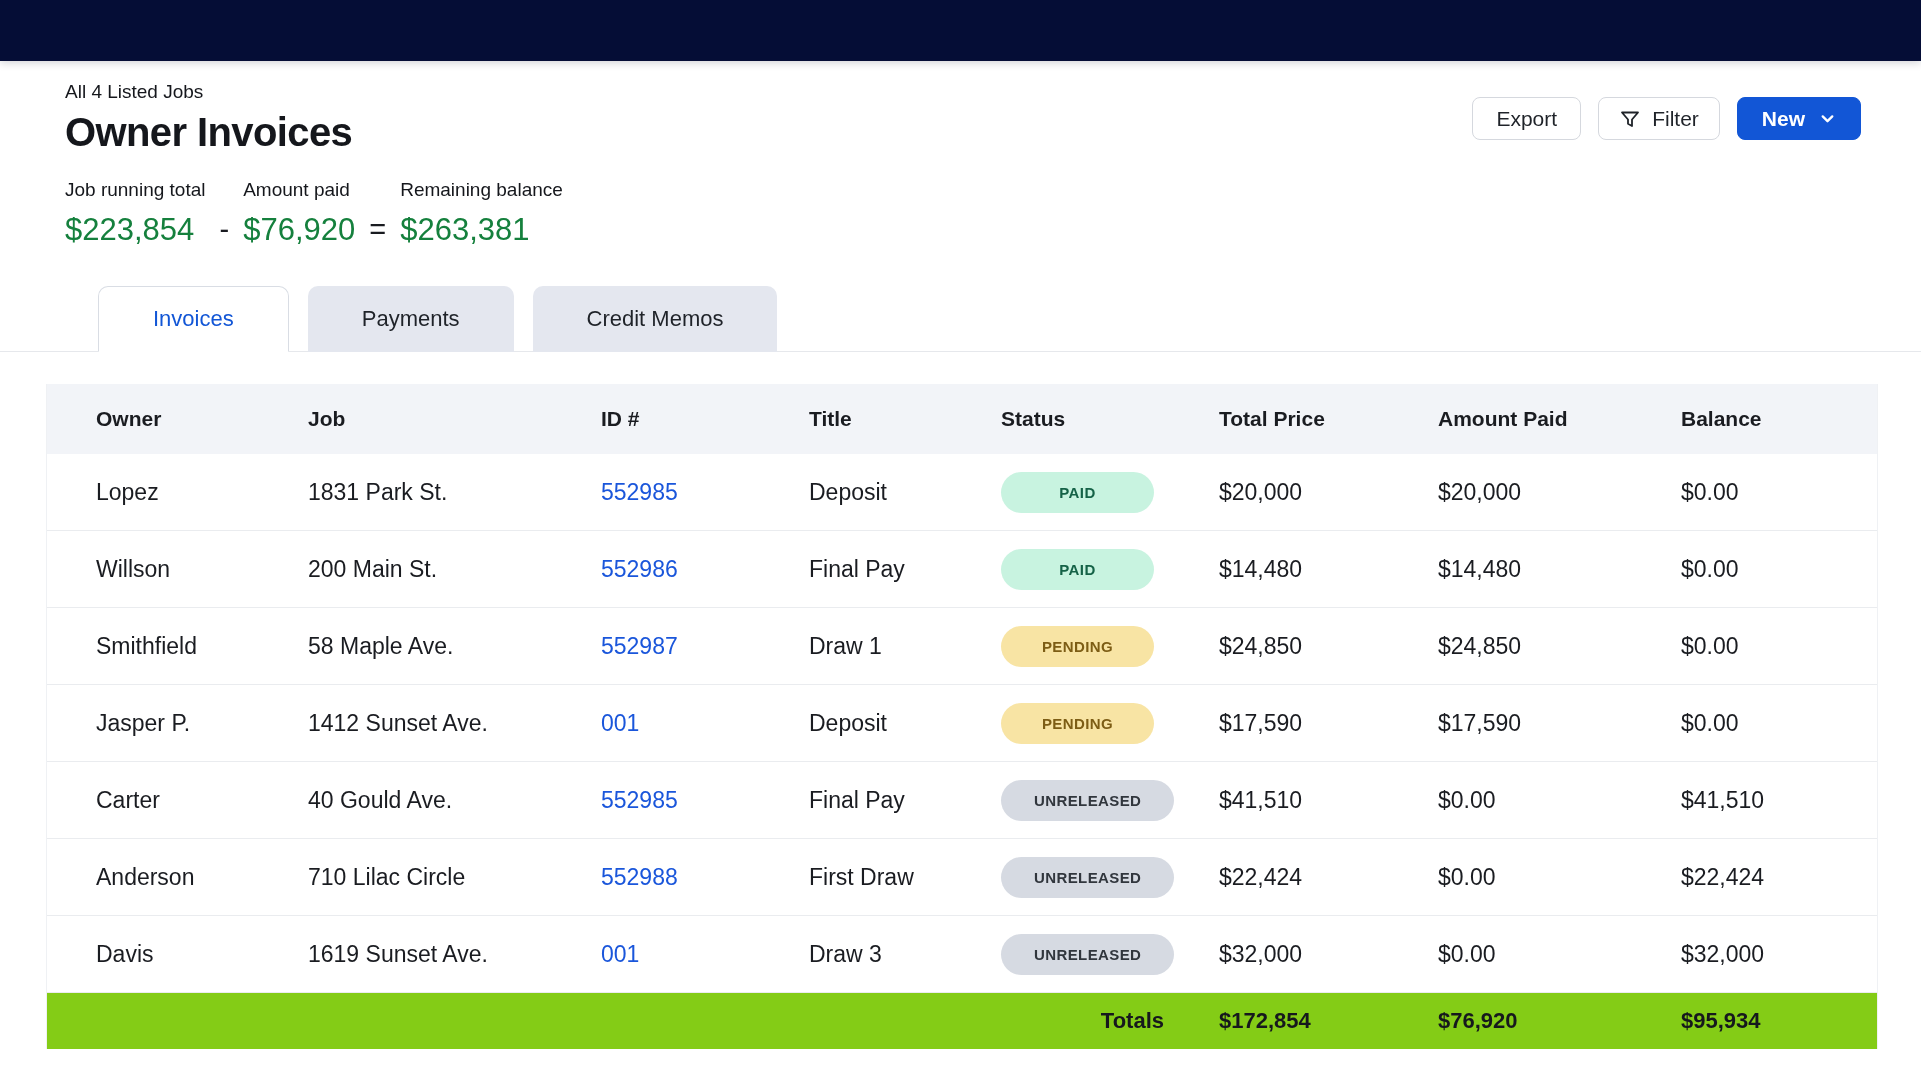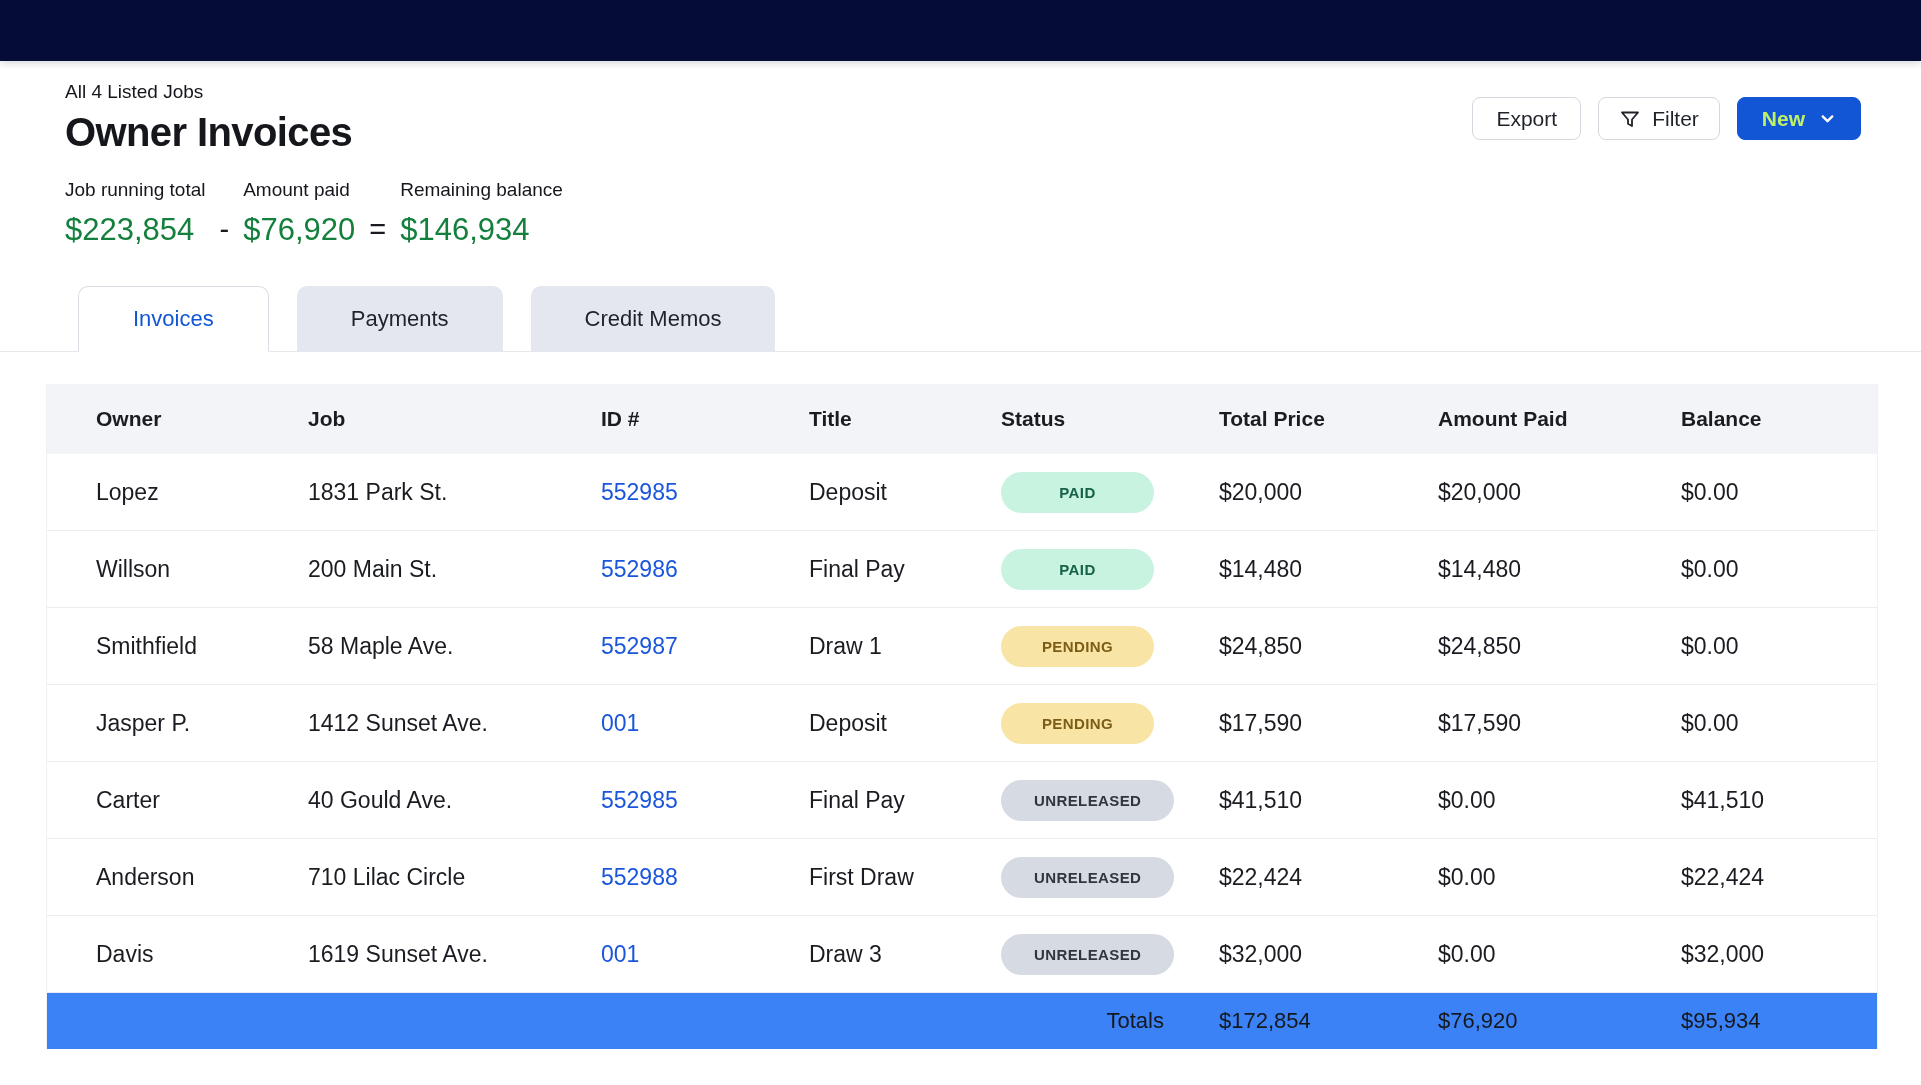--- a/index.html
+++ b/index.html
@@ -14,51 +14,51 @@
     padding: 20px 60px 0 65px; }
   .subtitle { font-size: 19px; font-weight: 500; color: #15171C; }
   .page-title { font-size: 40px; font-weight: 800; letter-spacing: -0.6px; color: #15171C; margin-top: 7px; }
   .header-actions { display: flex; gap: 17px; margin-top: 16px; }
   .btn { display: inline-flex; align-items: center; justify-content: center; gap: 11px;
     height: 43px; border-radius: 8px; border: 1px solid #D5D8DE; background: #fff;
     font-family: inherit; font-size: 21px; font-weight: 500; color: #1F2329; cursor: pointer; }
   .btn-export { padding: 0 23px; }
   .btn-filter { padding: 0 20px; }
   .btn-new { padding: 0 24px; gap: 14px; background: #1256D6; border-color: #1256D6;
-    color: #bef264; font-weight: 600; }
+    color: #ffffff; font-weight: 600; }
   .icon { display: inline-flex; align-items: center; }
 
   
   .summary { display: flex; align-items: flex-end; gap: 14px; padding: 24px 0 0 65px; }
   .summary-col .s-label { font-size: 19px; font-weight: 400; color: #15171C; margin-bottom: 11px; }
   .summary-col .s-value { font-size: 31px; font-weight: 400; color: #15803d; }
   .summary-op { font-size: 29px; color: #191B20; padding-bottom: 2px; }
 
   
-  .tabs { display: flex; gap: 28px; margin-top: 37px; padding-left: 78px;
+  .tabs { display: flex; gap: 19px; margin-top: 37px; padding-left: 98px;
     border-bottom: 1px solid #E6E8EC; }
   .tab { height: 66px; display: flex; align-items: center; justify-content: center;
     padding: 0 54px; font-size: 22px; border-radius: 10px 10px 0 0; cursor: pointer;
     background: #E4E7EF; color: #1F2329; position: relative; top: 1px; }
   .tab.active { background: #fff; color: #1256D6;
     border: 1px solid #D9DDE4; border-bottom: 1px solid #fff; }
 
   
   .table { margin: 32px 43px 0 46px; border-left: 1px solid #EFF1F4; border-right: 1px solid #EFF1F4; }
   .t-row { display: grid;
     grid-template-columns: 212px 293px 208px 192px 218px 219px 243px 1fr;
     padding-left: 49px; align-items: center; }
   .t-head { height: 70px; background: #F2F4F8; font-size: 21px; font-weight: 700; color: #1A1C21; }
   .t-body-row { height: 77px; border-bottom: 1px solid #EAECEF; font-size: 23px; color: #1A1C21; }
   .t-cell { padding-right: 14px; white-space: nowrap; }
   .id-link { color: #1A56DB; text-decoration: none; cursor: pointer; }
   .status-badge { display: inline-block; min-width: 153px; padding: 12px 33px;
     border-radius: 21px; text-align: center; font-size: 15px; font-weight: 600;
     letter-spacing: 0.4px; }
-  .t-totals { height: 56px; background: #3b82f6; font-size: 22px; font-weight: 400; color: #16181D; }
+  .t-totals { height: 56px; background: #84cc16; font-size: 22px; font-weight: 700; color: #16181D; }
   .totals-label { grid-column: 5; text-align: right; padding-right: 55px; }
 </style>
 </head>
 <body>
 
 <div class="topbar"></div>
 
 <div class="page-header">
   <div>
     <div class="subtitle">All 4 Listed Jobs</div>
@@ -93,21 +93,21 @@
     <div class="s-value">$223,854</div>
   </div>
   <div class="summary-op">-</div>
   <div class="summary-col">
     <div class="s-label">Amount paid</div>
     <div class="s-value">$76,920</div>
   </div>
   <div class="summary-op">=</div>
   <div class="summary-col">
     <div class="s-label">Remaining balance</div>
-    <div class="s-value">$146,934</div>
+    <div class="s-value">$263,381</div>
   </div>
 </div>
 
 <div class="tabs">
   <div class="tab active">Invoices</div>
   <div class="tab">Payments</div>
   <div class="tab">Credit Memos</div>
 </div>
 
 <div class="table">

